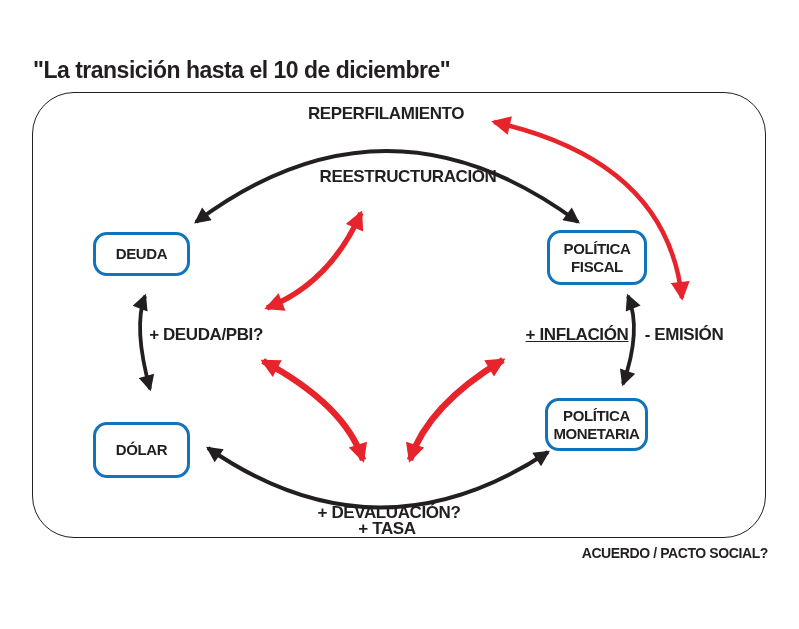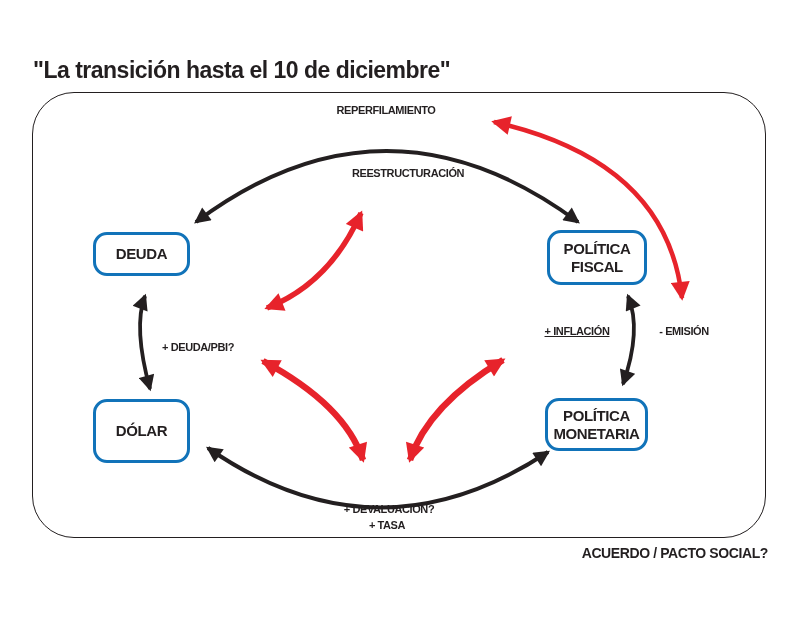--- a/index.html
+++ b/index.html
@@ -18,36 +18,36 @@
     font-size:23px;font-weight:700;letter-spacing:-0.5px;color:var(--ink);
     white-space:nowrap;
   }
   .frame{
     position:absolute;left:32px;top:92px;width:734px;height:446px;
     border:1.5px solid var(--ink);border-radius:42px;background:#fff;
     box-sizing:border-box;z-index:0;
   }
   svg.arrows{position:absolute;left:0;top:0;z-index:1;}
   .lbl{
-    position:absolute;z-index:2;font-weight:700;font-size:11px;
+    position:absolute;z-index:2;font-weight:700;font-size:17px;
     letter-spacing:-0.4px;color:var(--ink);text-align:center;
     line-height:1.32;white-space:nowrap;transform:translateX(-50%);
   }
   .lbl span{display:block;}
   .node{
     position:absolute;z-index:2;box-sizing:border-box;
     border:3.5px solid var(--blue);border-radius:14px;background:#fff;
     display:flex;align-items:center;justify-content:center;
     font-weight:700;font-size:15px;letter-spacing:-0.4px;color:var(--ink);
     text-align:center;line-height:1.18;
   }
   .node span{display:block;}
   .node-deuda{left:93px;top:232px;width:97px;height:44px;}
   .node-fiscal{left:547px;top:230px;width:100px;height:55px;}
-  .node-dolar{left:93px;top:399px;width:97px;height:64px;}
+  .node-dolar{left:93px;top:422px;width:97px;height:56px;}
   .node-monetaria{left:545px;top:398px;width:103px;height:53px;}
   .footer{
     position:absolute;right:31px;top:545px;z-index:2;
     font-size:14px;font-weight:700;letter-spacing:-0.4px;color:var(--ink);
     white-space:nowrap;
   }
 </style>
 </head>
 <body>
 
@@ -75,21 +75,21 @@
   <path d="M 263,361 Q 345,405 363,460" fill="none" stroke="#e7232b" style="stroke:var(--red)" stroke-width="6.5" marker-start="url(#mr)" marker-end="url(#mr)"></path>
   <path d="M 410,460 Q 428,405 503,360" fill="none" stroke="#e7232b" style="stroke:var(--red)" stroke-width="6.5" marker-start="url(#mr)" marker-end="url(#mr)"></path>
 </svg>
 
 <div class="lbl" style="left:386px;top:103px;">
   <span>REPERFILAMIENTO</span>
 </div>
 <div class="lbl" style="left:408px;top:166px;">
   <span>REESTRUCTURACIÓN</span>
 </div>
-<div class="lbl" style="left:198px;top:324px;margin-top:16px;">+ DEUDA/PBI?</div>
+<div class="lbl" style="left:206px;top:324px;">+ DEUDA/PBI?</div>
 <div class="lbl" style="left:577px;top:324px;text-decoration:underline;">+ INFLACIÓN</div>
 <div class="lbl" style="left:684px;top:324px;text-align:center;">- EMISIÓN</div>
 <div class="lbl" style="left:389px;top:502px;">+ DEVALUACIÓN?</div>
 <div class="lbl" style="left:387px;top:518px;">+ TASA</div>
 
 <div class="node node-deuda">
   <span>DEUDA</span>
 </div>
 <div class="node node-fiscal">
   <div>

